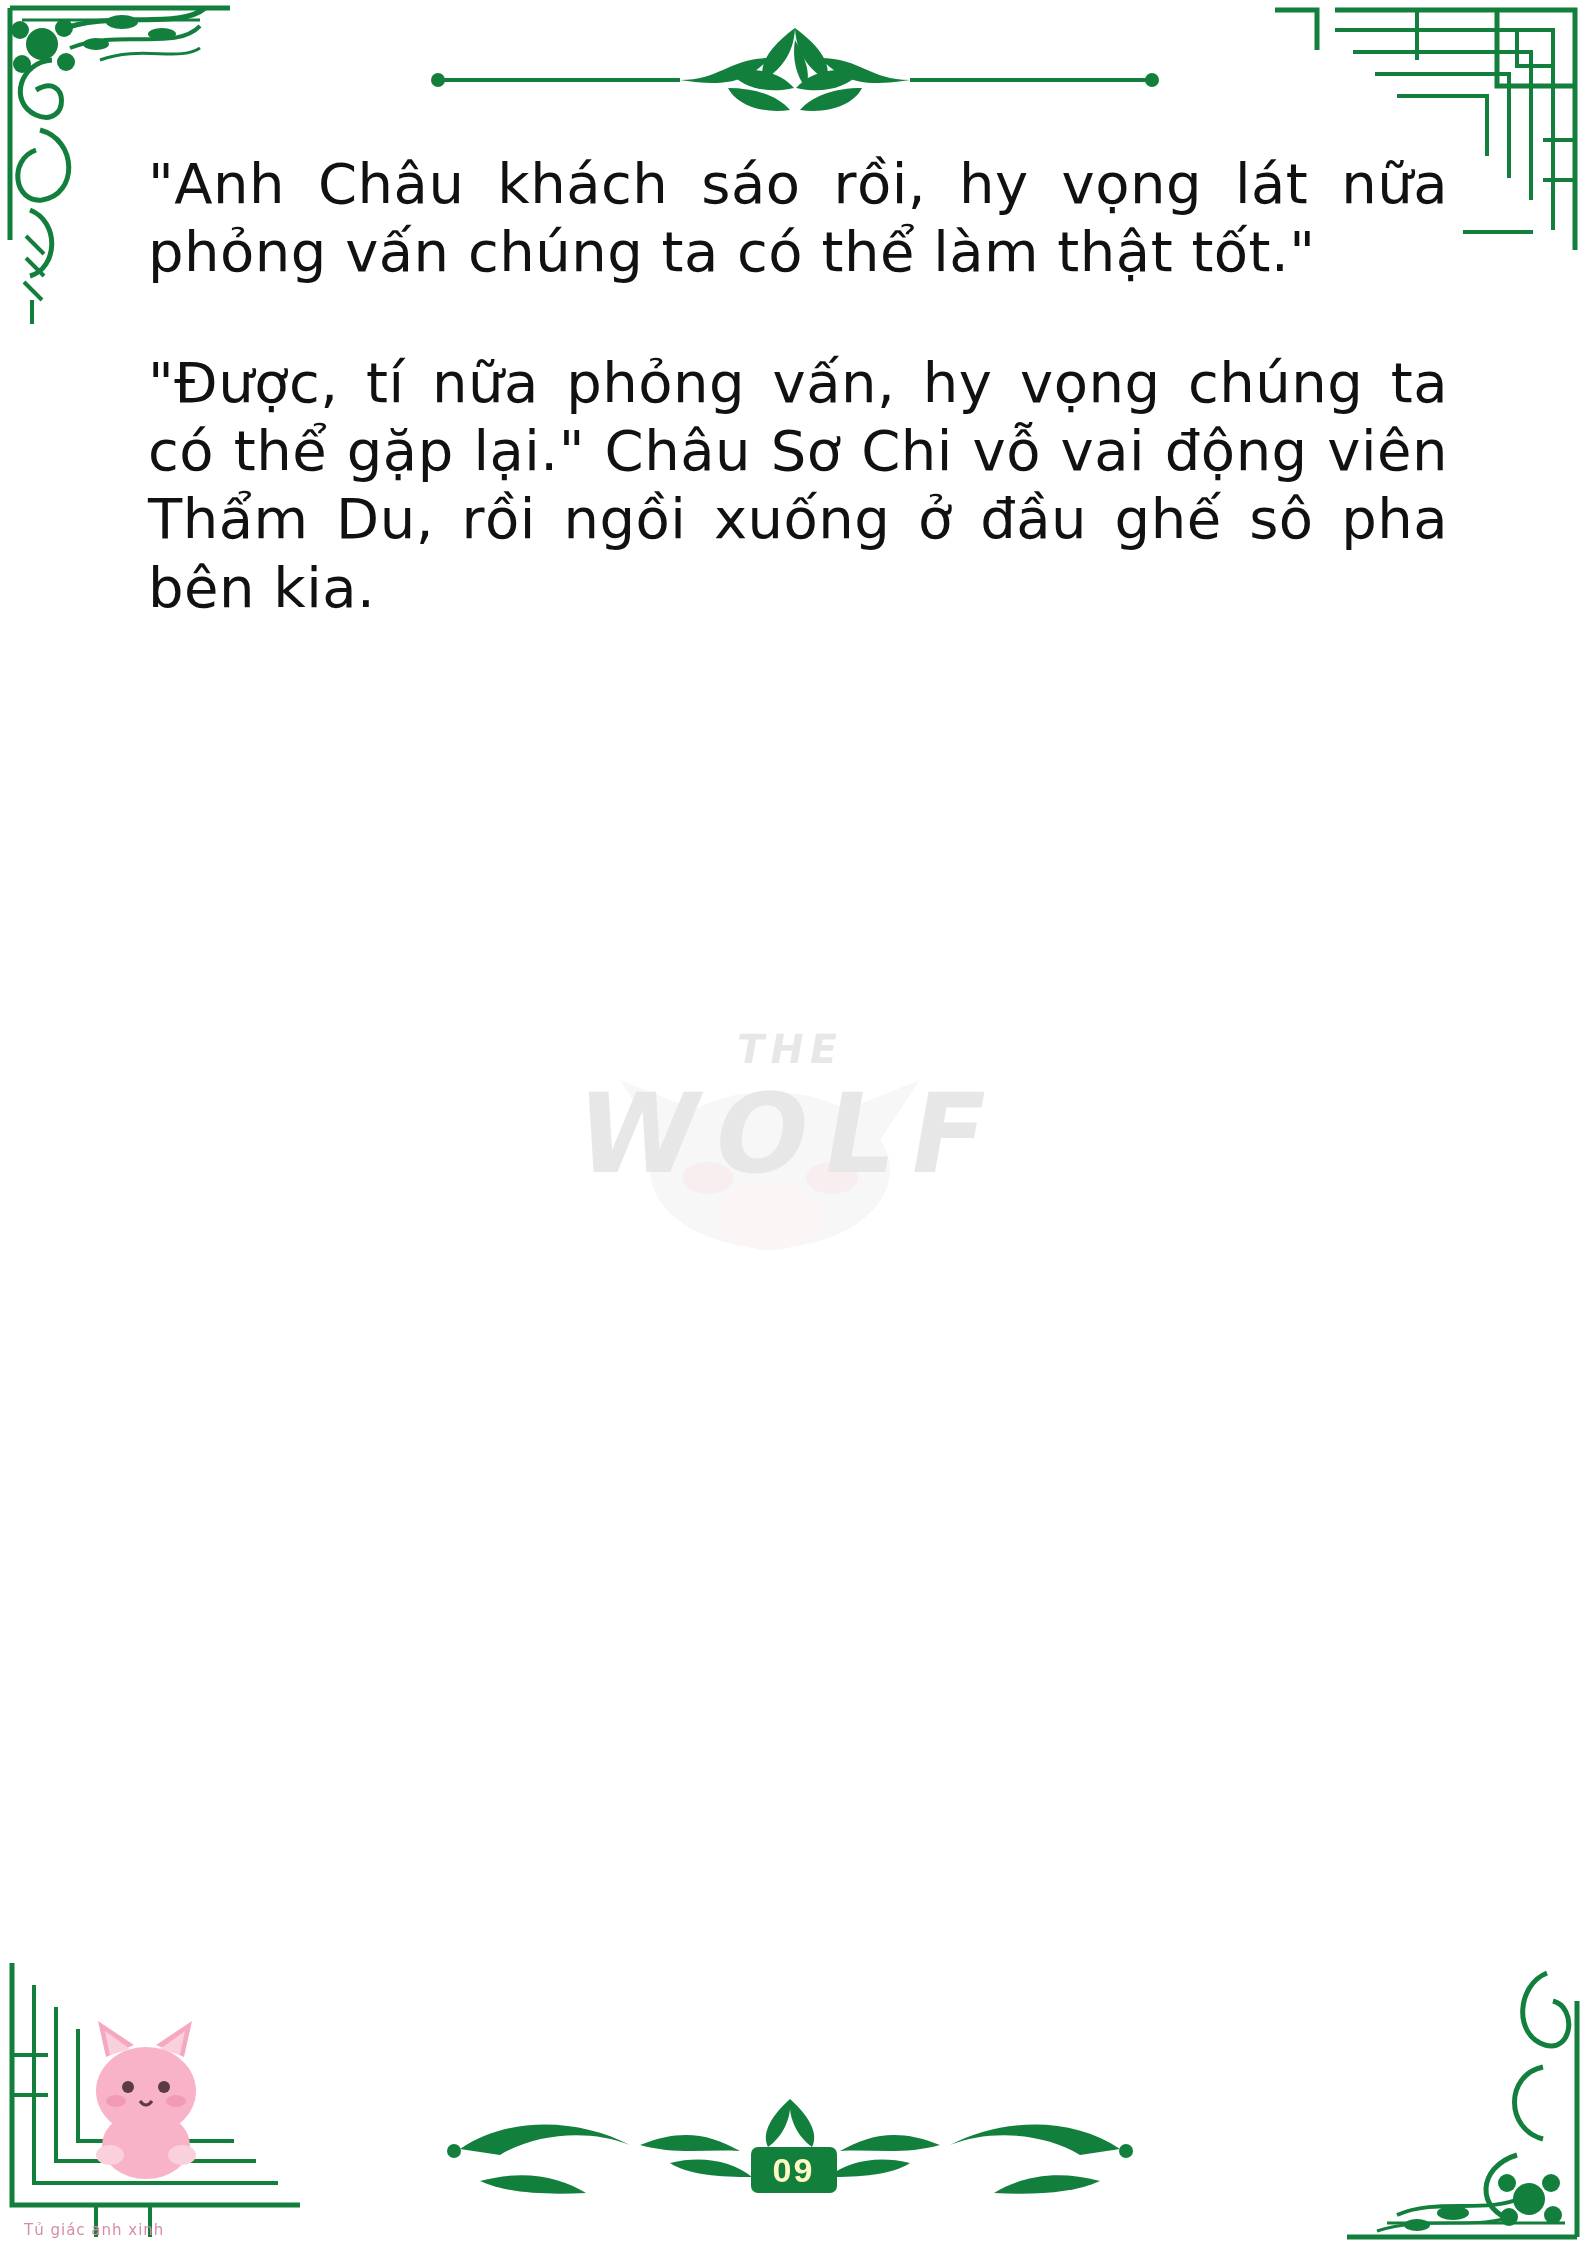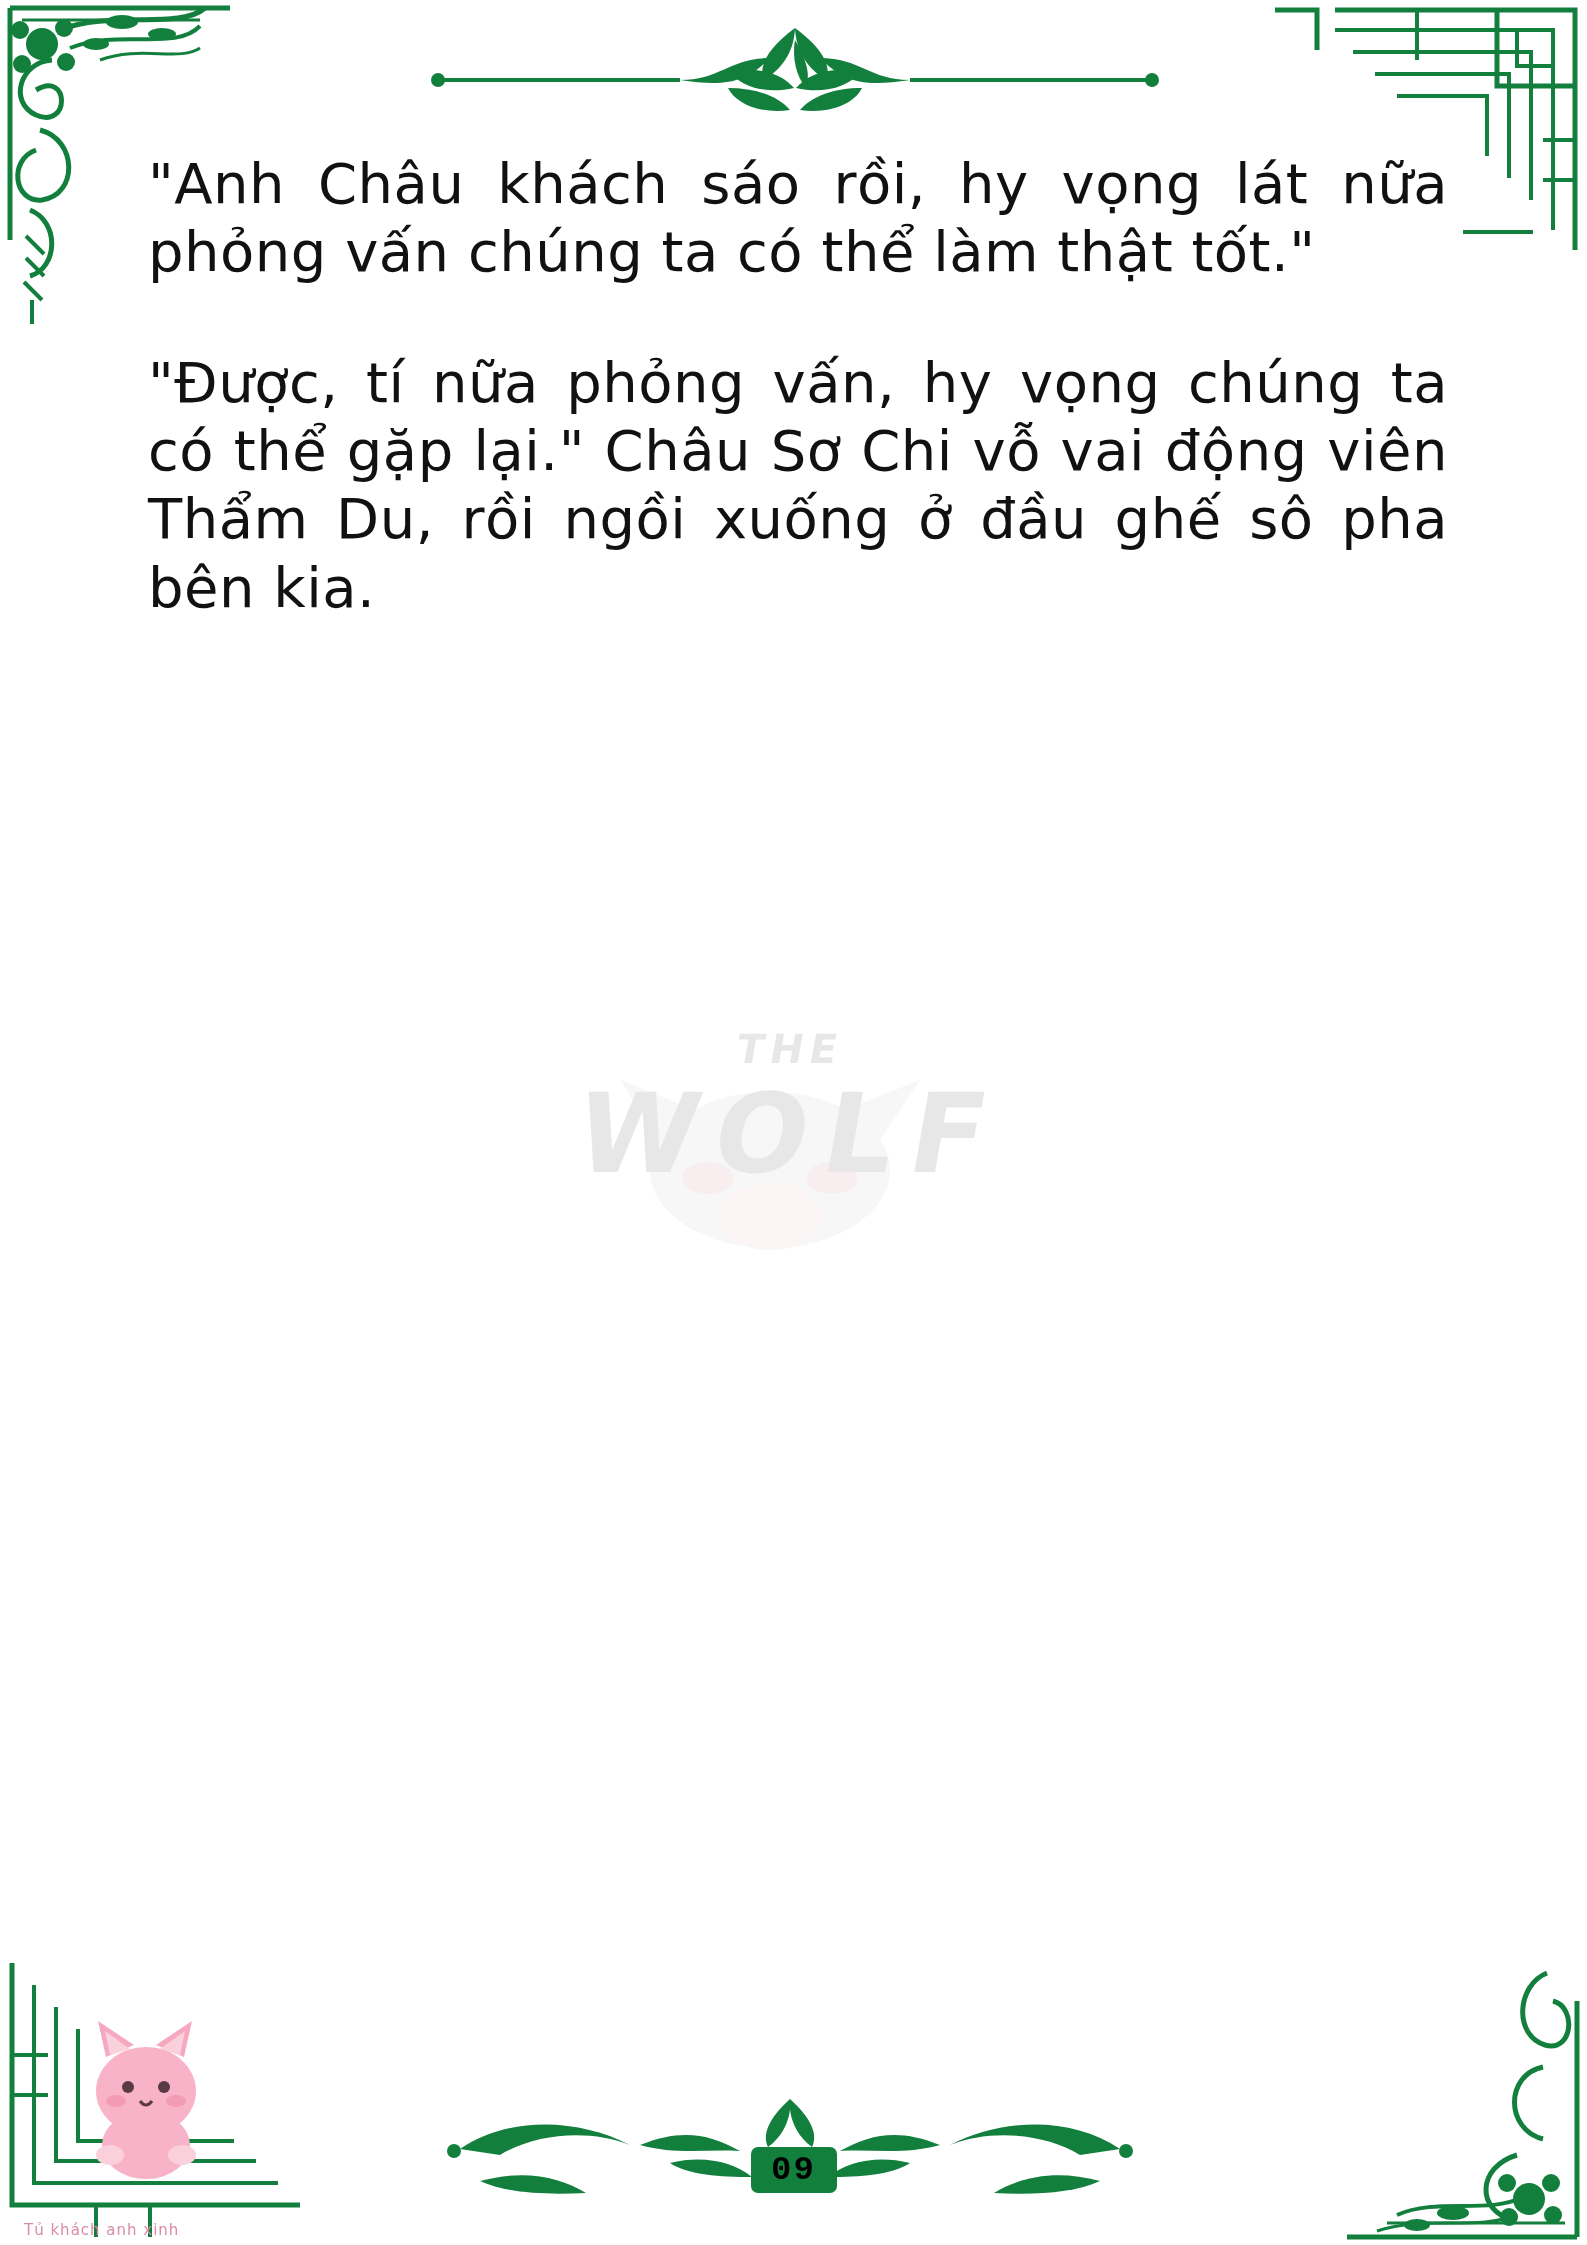--- a/index.html
+++ b/index.html
@@ -82,22 +82,22 @@
   
   .page-number {
     position: absolute;
     left: 50%;
     transform: translateX(-50%);
     bottom: 52px;
     width: 86px;
     height: 46px;
     background: #127f3d;
     border-radius: 7px;
-    color: #000000;
-    font-family: Liberation Mono, monospace;
+    color: #fef9c3;
+    font-family: Liberation Sans, sans-serif;
     font-size: 34px;
     font-weight: bold;
     letter-spacing: 2px;
     display: flex;
     align-items: center;
     justify-content: center;
   }
 
   
   .mascot {
@@ -228,21 +228,21 @@
       <ellipse cx="88" cy="140" rx="44" ry="34" fill="#f8b3c8"></ellipse>
       <circle cx="70" cy="82" r="6" fill="#5a3a44"></circle>
       <circle cx="106" cy="82" r="6" fill="#5a3a44"></circle>
       <ellipse cx="58" cy="96" rx="10" ry="6" fill="#f39ab4"></ellipse>
       <ellipse cx="118" cy="96" rx="10" ry="6" fill="#f39ab4"></ellipse>
       <path d="M82 96 q6 8 12 0" stroke="#5a3a44" stroke-width="3" fill="none"></path>
       <ellipse cx="52" cy="150" rx="14" ry="10" fill="#fbd0dd"></ellipse>
       <ellipse cx="124" cy="150" rx="14" ry="10" fill="#fbd0dd"></ellipse>
     </g>
   </svg>
-  <div class="credit">Tủ khách anh xinh</div>
+  <div class="credit">Tủ giác anh xinh</div>
 
   <svg class="orn orn-bottom-center" width="700" height="130" viewBox="0 0 700 130">
     <g fill="#127f3d" stroke="#127f3d">
       <path d="M20 64 C70 30 140 34 190 60 C150 44 96 48 60 70" stroke="none"></path>
       <path d="M680 64 C630 30 560 34 510 60 C550 44 604 48 640 70" stroke="none"></path>
       <path d="M200 60 C240 44 268 48 300 66 C266 64 236 70 200 60Z" stroke="none"></path>
       <path d="M500 60 C460 44 432 48 400 66 C434 64 464 70 500 60Z" stroke="none"></path>
       <path d="M230 78 C262 70 292 76 312 92 C280 92 248 90 230 78Z" stroke="none"></path>
       <path d="M470 78 C438 70 408 76 388 92 C420 92 452 90 470 78Z" stroke="none"></path>
       <path d="M350 14 C372 34 378 50 372 62 C358 52 348 34 350 14Z" stroke="none"></path>

